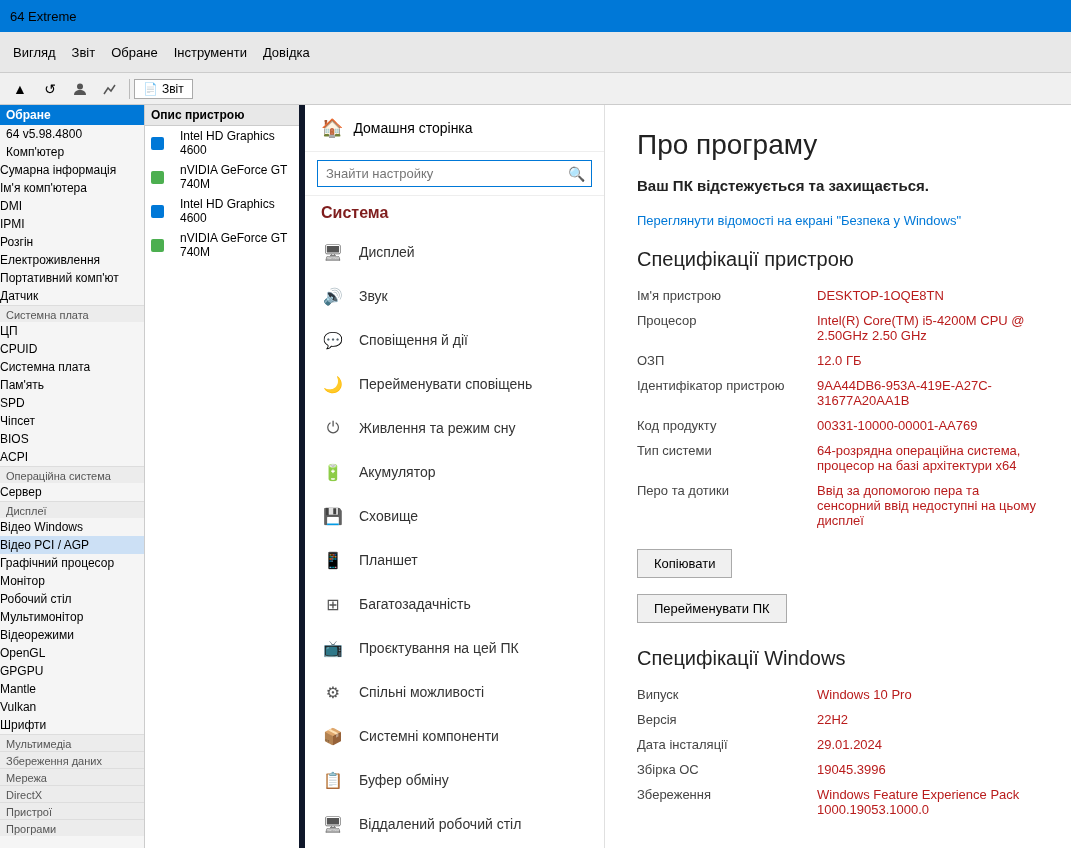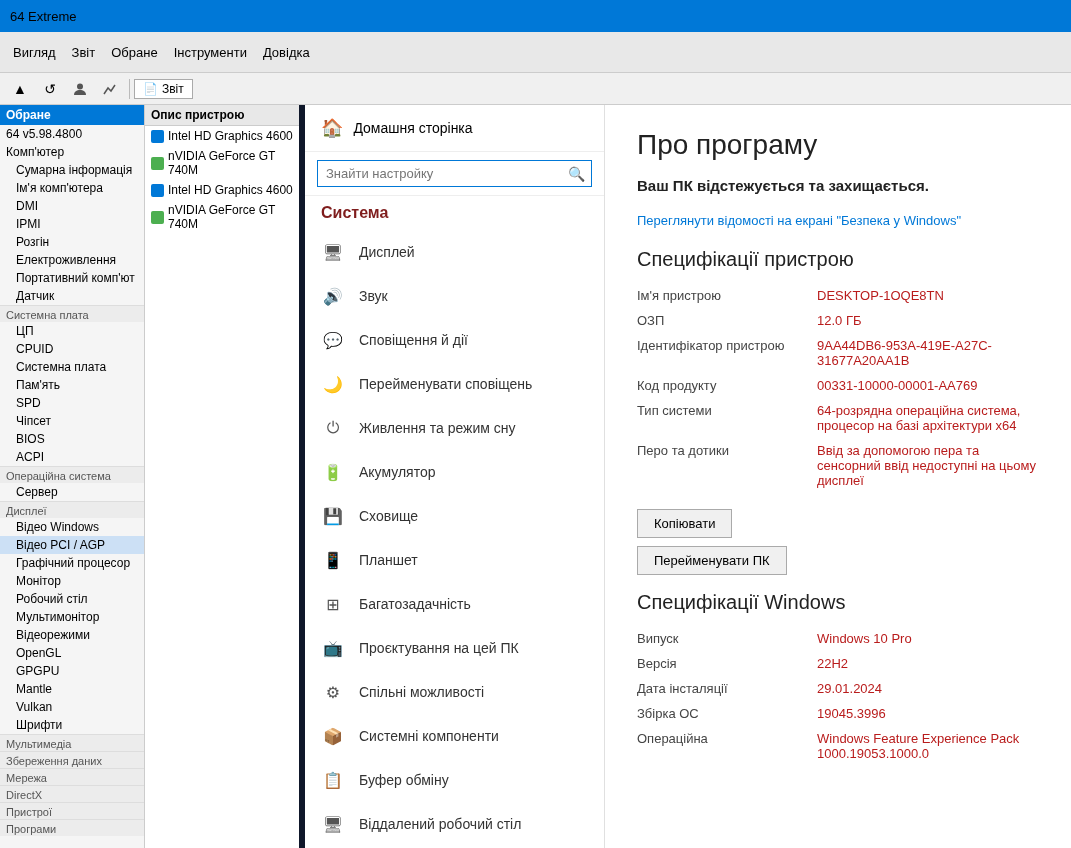--- a/index.html
+++ b/index.html
@@ -19,27 +19,27 @@
     .toolbar-report { display: flex; align-items: center; padding: 2px 8px; background: white; border: 1px solid #aaa; cursor: pointer; font-size: 12px; }
 
     
     .main-layout { display: flex; height: calc(848px - 90px); }
 
     
     .tree-panel { width: 145px; background: #f5f5f5; border-right: 1px solid #ccc; overflow-y: auto; }
     .tree-header { background: #0078d7; color: white; padding: 3px 6px; font-size: 12px; font-weight: 600; }
     .tree-item { padding: 2px 6px; font-size: 12px; cursor: pointer; white-space: nowrap; overflow: hidden; text-overflow: ellipsis; }
     .tree-item.selected { background: #cce0f5; }
-    .tree-item.indent1 { padding-left: 16px; }
+    .tree-item.indent1 { padding-left: 0; }
     .tree-section { font-size: 11px; color: #555; padding: 3px 6px 1px 6px; background: #ececec; border-top: 1px solid #ddd; }
 
     
     .device-panel { width: 160px; background: white; border-right: 6px solid #0f172a; overflow-y: auto; }
     .device-header { background: #e8e8e8; padding: 3px 6px; font-size: 12px; font-weight: 600; border-bottom: 1px solid #ccc; }
-    .device-item { padding: 3px 6px; font-size: 12px; cursor: pointer; display: flex; align-items: center; gap: 4px; }
+    .device-item { padding: 3px 6px; font-size: 12px; cursor: pointer; display: flex; align-items: center; gap: 16px; }
 
     
     .settings-panel { width: 300px; background: white; border-right: 1px solid #e0e0e0; overflow-y: auto; }
     .settings-home { padding: 12px 16px; display: flex; align-items: center; gap: 10px; font-size: 14px; cursor: pointer; border-bottom: 1px solid #eee; }
     .settings-search { padding: 8px 12px; border-bottom: 1px solid #eee; }
     .settings-search input { width: 100%; padding: 5px 28px 5px 8px; border: 1px solid #0078d7; outline: none; font-size: 13px; }
     .search-wrapper { position: relative; }
     .search-icon-btn { position: absolute; right: 6px; top: 50%; transform: translateY(-50%); background: none; border: none; cursor: pointer; color: #555; font-size: 14px; }
     .settings-section-title { padding: 8px 16px; font-size: 16px; font-weight: 600; color: #7f1d1d; }
     .settings-item { padding: 10px 16px; display: flex; align-items: center; gap: 14px; cursor: pointer; font-size: 14px; color: #333; }
@@ -50,21 +50,21 @@
     .content-title { font-size: 28px; font-weight: 300; color: #222; margin-bottom: 16px; }
     .content-subtitle { font-size: 15px; color: #222; font-weight: 600; margin-bottom: 4px; }
     .content-link { color: #0078d7; font-size: 13px; cursor: pointer; text-decoration: none; display: block; margin-bottom: 20px; }
 
     .spec-section-title { font-size: 20px; font-weight: 300; color: #222; margin: 16px 0 12px 0; border-bottom: none; }
     .spec-table { width: 100%; border-collapse: collapse; margin-bottom: 16px; }
     .spec-table tr td { padding: 5px 0; vertical-align: top; font-size: 13px; }
     .spec-table tr td:first-child { color: #444; width: 180px; padding-right: 16px; }
     .spec-table tr td:last-child { color: #b91c1c; font-weight: 400; }
 
-    .action-btn { padding: 6px 16px; background: #f0f0f0; border: 1px solid #aaa; font-size: 13px; cursor: pointer; margin-bottom: 0; display: inline-block; }
+    .action-btn { padding: 6px 16px; background: #f0f0f0; border: 1px solid #aaa; font-size: 13px; cursor: pointer; margin-bottom: 8px; display: inline-block; }
 
     .scrollbar::-webkit-scrollbar { width: 6px; }
     .scrollbar::-webkit-scrollbar-thumb { background: #bbb; }
   </style>
 </head>
 <body>
 
 <div class="top-bar">
   <span>64 Extreme</span>
 </div>
@@ -247,20 +247,24 @@
     <a class="content-link">Переглянути відомості на екрані "Безпека у Windows"</a>
 
     <div class="spec-section-title">Специфікації пристрою</div>
     <table class="spec-table">
       <tbody id="device-spec-tbody">
           <tr>
             <td>Ім'я пристрою</td>
             <td>DESKTOP-1OQE8TN</td>
           </tr>
           <tr>
+            <td>Процесор</td>
+            <td>Intel(R) Core(TM) i5-4200M CPU @ 2.50GHz   2.50 GHz</td>
+          </tr>
+          <tr>
             <td>ОЗП</td>
             <td>12.0 ГБ</td>
           </tr>
           <tr>
             <td>Ідентифікатор пристрою</td>
             <td>9AA44DB6-953A-419E-A27C-31677A20AA1B</td>
           </tr>
           <tr>
             <td>Код продукту</td>
             <td>00331-10000-00001-AA769</td>
@@ -296,20 +300,20 @@
           </tr>
           <tr>
             <td>Дата інсталяції</td>
             <td>29.01.2024</td>
           </tr>
           <tr>
             <td>Збірка ОС</td>
             <td>19045.3996</td>
           </tr>
           <tr>
-            <td>Операційна</td>
+            <td>Збереження</td>
             <td>Windows Feature Experience Pack 1000.19053.1000.0</td>
           </tr>
         </tbody>
     </table>
   </div>
 
 </div>
 
 </body></html>

